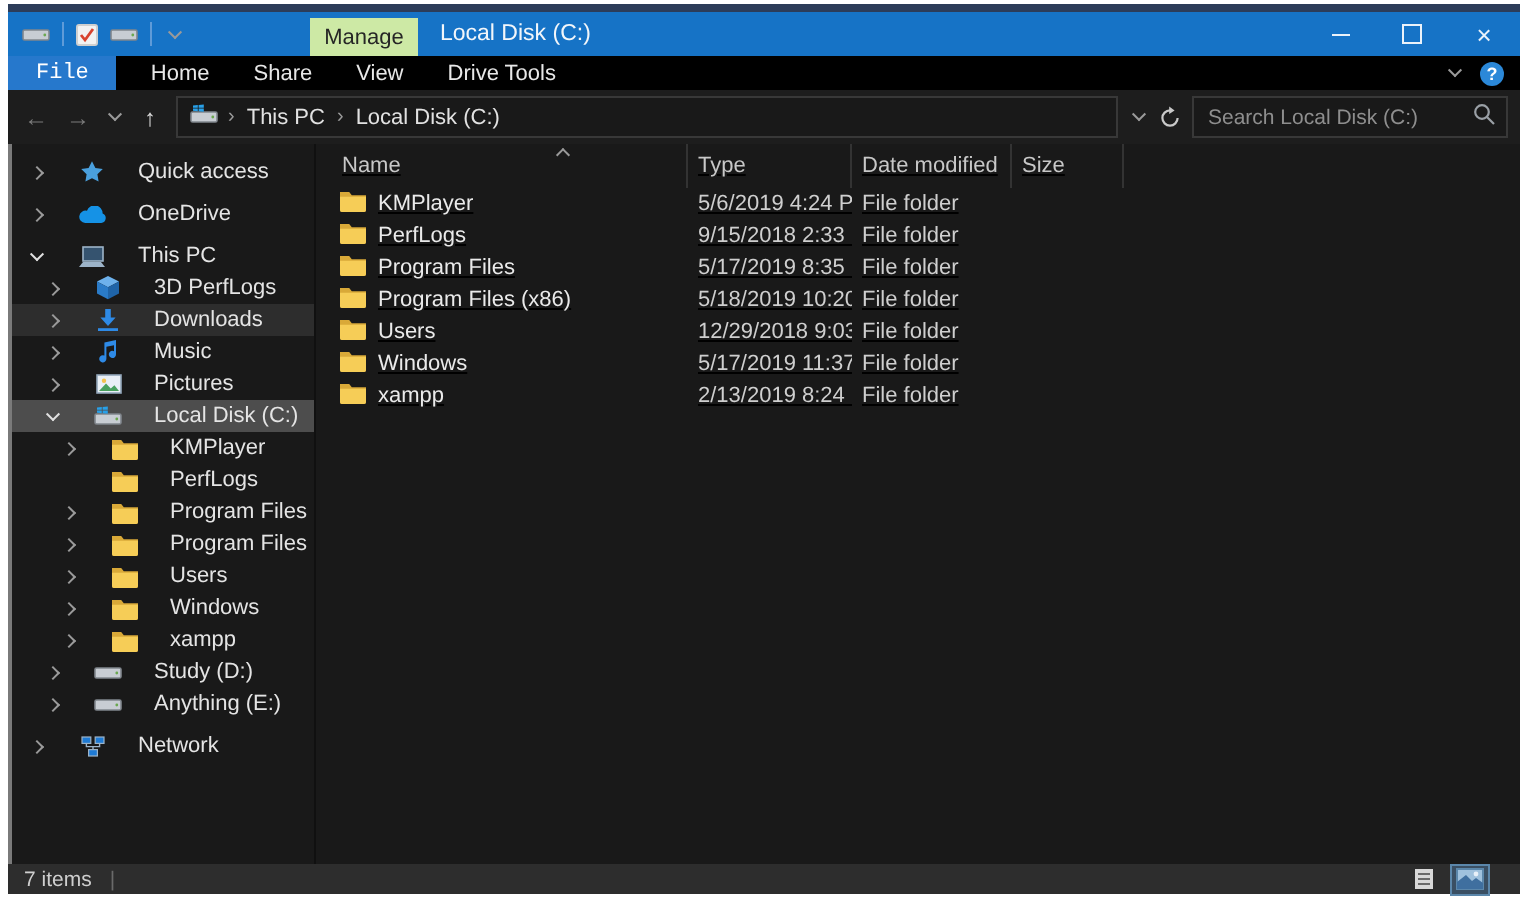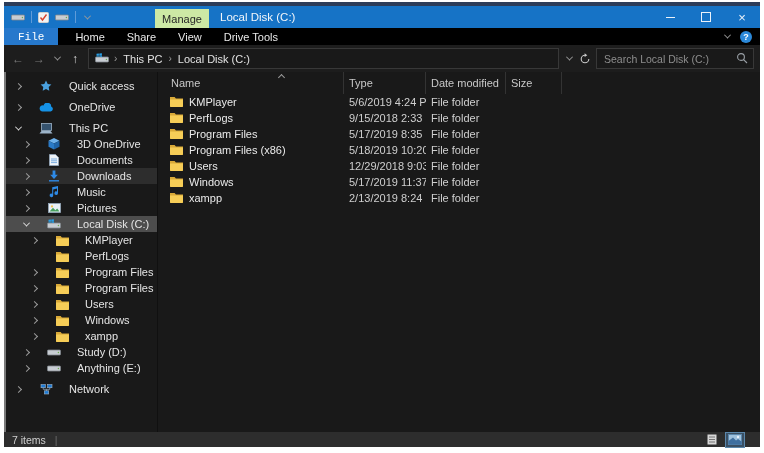--- a/index.html
+++ b/index.html
@@ -62,21 +62,21 @@
   .srow.gap{margin-top:5px;}
   .srow.hover{background:#2d2d2d;}
   .srow.selected{background:#4d4d4d;}
   .srow .ico{display:inline-flex;align-items:center;justify-content:center;width:14px;flex:0 0 14px;}
   .lvl0{padding-left:9px;}
   .lvl1{padding-left:17px;}
   .lvl2{padding-left:25px;}
   .slabel{white-space:nowrap;}
 
   
-  .filearea{flex:1;display:flex;flex-direction:column;min-width:0;}
+  .filearea{flex:1;display:flex;flex-direction:column;min-width:0;text-decoration:underline;}
   .fgrid{display:grid;grid-template-columns:186px 82px 80px 56px 1fr;}
   .fheader{height:22px;align-items:center;color:#c8c8c8;font-size:11px;flex:0 0 22px;}
   .hcell{position:relative;height:100%;display:flex;align-items:center;padding-left:5px;border-right:1px solid #333;}
   .hcell:first-child{padding-left:13px;}
   .hcell:last-child{border-right:none;}
   .sort-caret{position:absolute;top:0px;left:118px;}
   .sort-caret::before{border-color:#9a9a9a;}
   .frow{height:16px;align-items:center;font-size:11px;color:#cfcfcf;}
   .fname{display:flex;align-items:center;gap:6px;padding-left:12px;color:#eaeaea;white-space:nowrap;overflow:hidden;}
   .fcell{padding-left:5px;white-space:nowrap;overflow:hidden;}
@@ -215,31 +215,21 @@
           </div>
           <div class="srow lvl1">
             <span class="chev "></span>
             <span class="ico">
               <svg width="12" height="12" viewBox="0 0 12 12">
                 <path d="M6 0 11.5 2.8 6 5.6 0.5 2.8z" fill="#6db1ec"></path>
                 <path d="M0.5 2.8 6 5.6v6L0.5 8.8z" fill="#2a7bc8"></path>
                 <path d="M11.5 2.8 6 5.6v6l5.5-2.8z" fill="#1f64a8"></path>
               </svg>
             </span>
-            <span class="slabel">3D OneDrive</span>
-          </div>
-          <div class="srow lvl1">
-            <span class="chev "></span>
-            <span class="ico">
-              <svg width="10" height="12" viewBox="0 0 10 12">
-                <path d="M0.5 0.5h6l3 3v8h-9z" fill="#eef3f8" stroke="#93a7bb" stroke-width="0.8"></path>
-                <path d="M2 5h6M2 6.8h6M2 8.6h6" stroke="#4a90d9" stroke-width="0.7"></path>
-              </svg>
-            </span>
-            <span class="slabel">Documents</span>
+            <span class="slabel">3D PerfLogs</span>
           </div>
           <div class="srow lvl1 hover">
             <span class="chev "></span>
             <span class="ico">
               <svg width="12" height="12" viewBox="0 0 12 12">
                 <path d="M4.6 0.5h2.8v4.2h2.4L6 9 2.2 4.7h2.4z" fill="#2e8ae6"></path>
                 <path d="M1 10.8h10" stroke="#2e8ae6" stroke-width="1.4"></path>
               </svg>
             </span>
             <span class="slabel">Downloads</span>

